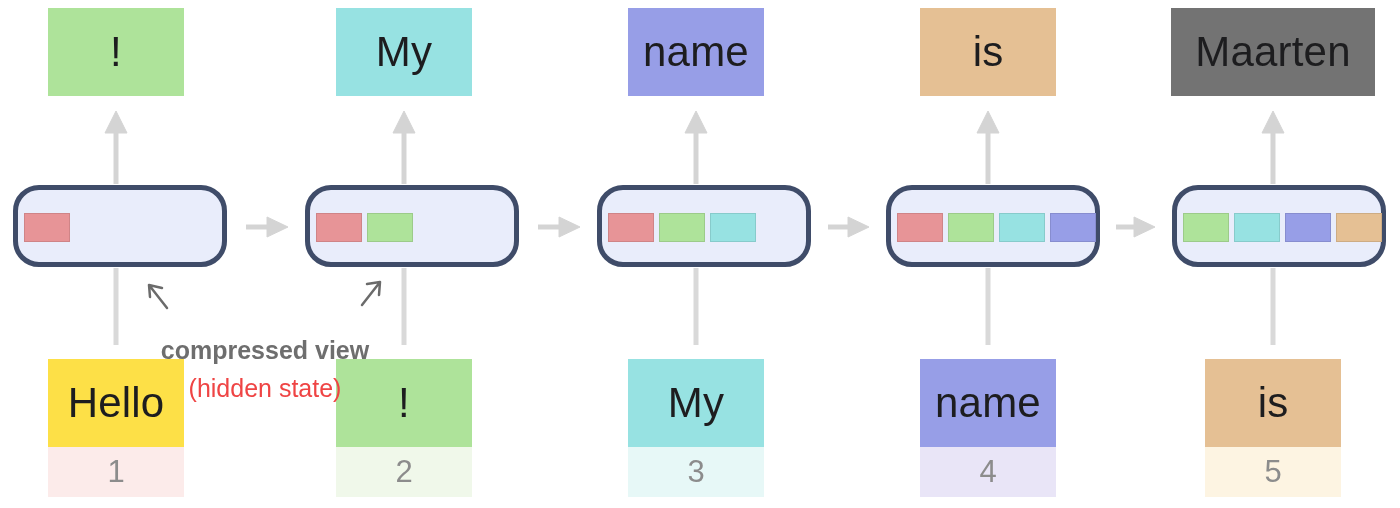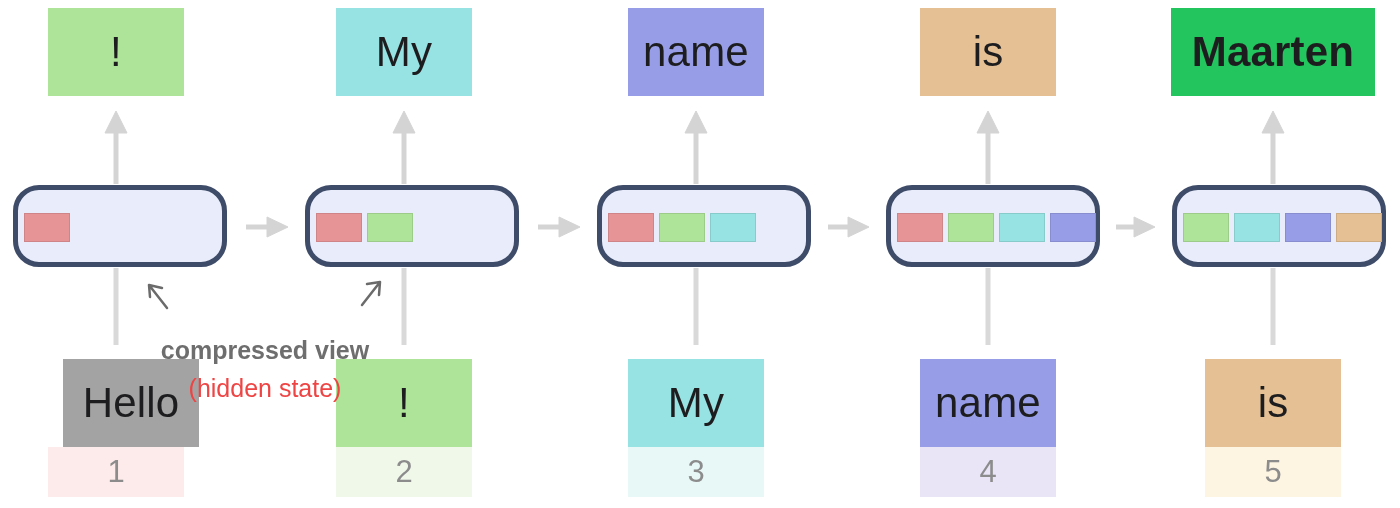--- a/index.html
+++ b/index.html
@@ -77,21 +77,21 @@
   <g stroke="#6b6b6b" stroke-width="2.5" fill="none" stroke-linecap="round">
     <path d="M167,308 L149,285 M149,285 L150,297 M149,285 L162,288"></path>
     <path d="M362,305 L380,282 M380,282 L379,295 M380,282 L367,284"></path>
   </g>
 </svg>
 
 <div class="abs token top-token" style="left: 48px; background-color: rgb(174, 227, 154);">!</div>
 <div class="abs hidden-box" style="left:13px">
   <div class="cell c0" style="background-color: rgb(231, 148, 151);"></div>
 </div>
-<div class="abs token bottom-token" style="left: 48px; background-color: #a3a3a3; margin-left: 15px;">Hello</div>
+<div class="abs token bottom-token" style="left: 48px; background-color: #fde047;">Hello</div>
 <div class="abs index-strip" style="left: 48px; background-color: rgb(252, 235, 234);">1</div>
 
 <div class="abs token top-token" style="left: 336px; background-color: rgb(151, 226, 226);">My</div>
 <div class="abs hidden-box" style="left:305px">
   <div class="cell c0" style="background-color: rgb(231, 148, 151);"></div>
   <div class="cell c1" style="background-color: rgb(174, 227, 154);"></div>
 </div>
 <div class="abs token bottom-token" style="left: 336px; background-color: rgb(174, 227, 154);">!</div>
 <div class="abs index-strip" style="left: 336px; background-color: rgb(240, 248, 234);">2</div>
 
@@ -107,21 +107,21 @@
 <div class="abs token top-token" style="left: 920px; background-color: rgb(229, 192, 148);">is</div>
 <div class="abs hidden-box" style="left:886px">
   <div class="cell c0" style="background-color: rgb(231, 148, 151);"></div>
   <div class="cell c1" style="background-color: rgb(174, 227, 154);"></div>
   <div class="cell c2" style="background-color: rgb(151, 226, 226);"></div>
   <div class="cell c3" style="background-color: rgb(151, 158, 231);"></div>
 </div>
 <div class="abs token bottom-token" style="left: 920px; background-color: rgb(151, 158, 231);">name</div>
 <div class="abs index-strip" style="left: 920px; background-color: rgb(233, 229, 247);">4</div>
 
-<div class="abs token top-token" style="left: 1171px; width: 204px; background-color: #22c55e; font-weight: bold;">Maarten</div>
+<div class="abs token top-token" style="left: 1171px; width: 204px; background-color: #737373;">Maarten</div>
 <div class="abs hidden-box" style="left:1172px">
   <div class="cell c0" style="background-color: rgb(174, 227, 154);"></div>
   <div class="cell c1" style="background-color: rgb(151, 226, 226);"></div>
   <div class="cell c2" style="background-color: rgb(151, 158, 231);"></div>
   <div class="cell c3" style="background-color: rgb(229, 192, 148);"></div>
 </div>
 <div class="abs token bottom-token" style="left: 1205px; background-color: rgb(229, 192, 148);">is</div>
 <div class="abs index-strip" style="left: 1205px; background-color: rgb(253, 244, 226);">5</div>
 
 <div class="abs annotation">

